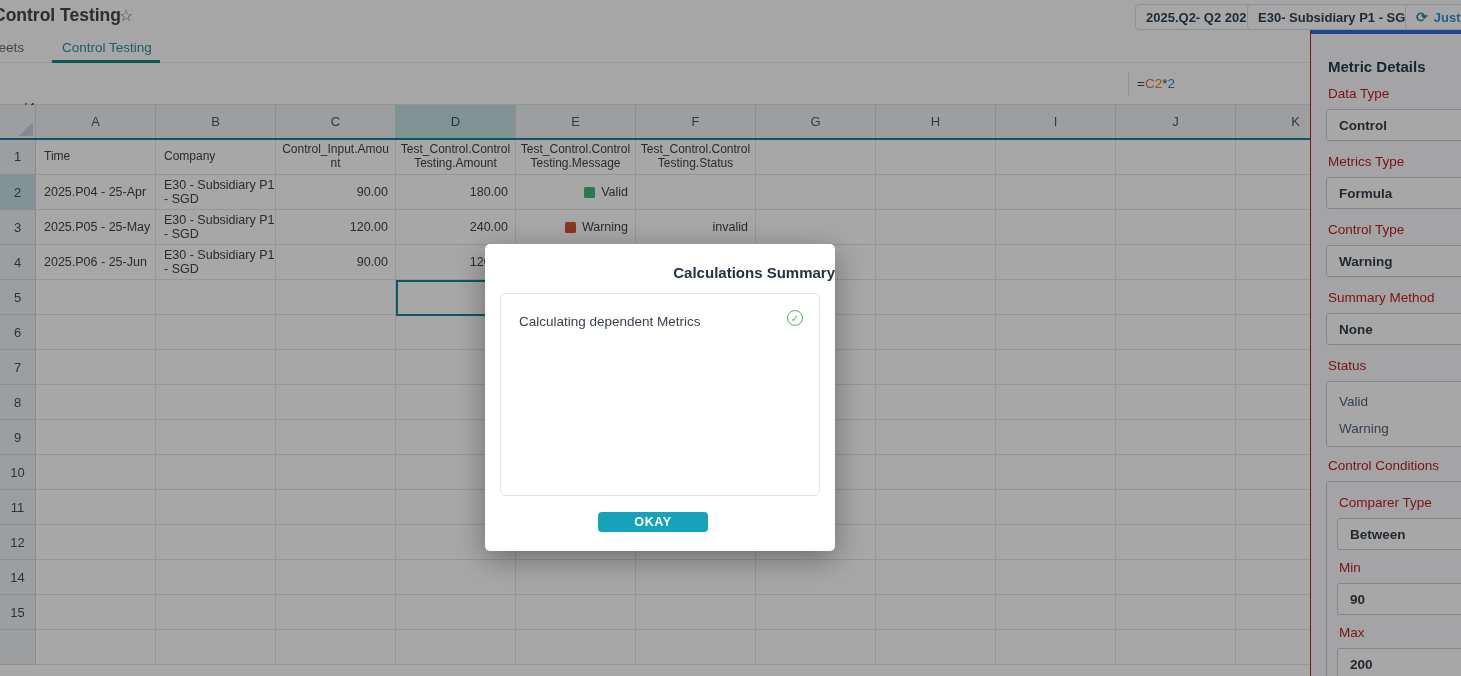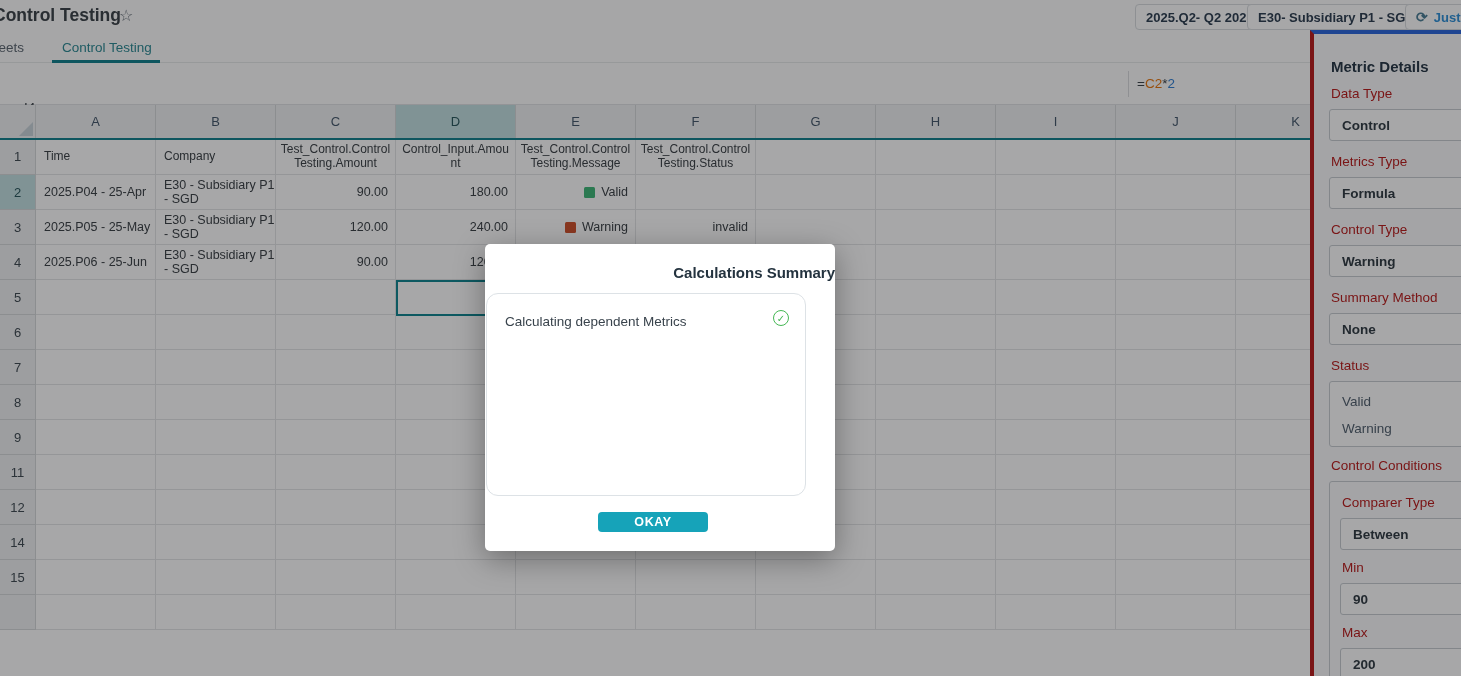--- a/index.html
+++ b/index.html
@@ -54,43 +54,43 @@
   .cl { justify-content: flex-start; padding-left: 8px; text-align: left; line-height: 14px; }
   .cr { justify-content: flex-end; padding-right: 7px; }
   .status-cell { justify-content: flex-end; padding-right: 7px; gap: 6px; }
   .sq { width: 11px; height: 11px; border-radius: 1.5px; flex: 0 0 11px; }
   .sel-col { background: #c2e0e2 !important; color: #28565b !important; }
   .sel-cell-border { position: absolute; left: 396px; top: 175px; width: 121px; height: 36px;
                      border: 2px solid #0f8591; z-index: 5; pointer-events: none; }
 
   
   .sidebar { position: absolute; left: 1310px; top: 30px; width: 151px; height: 646px; background: #fafbfc;
-             border-left: 4px solid #b91c1c; border-top: 4px solid #2b66dd; overflow: hidden; }
+             border-left: 1px solid #b91c1c; border-top: 4px solid #2b66dd; overflow: hidden; }
   .sb-inner { padding: 24px 0 0 15px; }
   .sb-title { font-size: 15px; font-weight: bold; color: #263645; height: 18px; margin-bottom: 10px; padding-left: 2px; }
   .sb-label { font-size: 13.5px; color: #b91c1c; height: 16px; margin-bottom: 7px; padding-left: 2px; }
   .sb-box { width: 146px; height: 32px; background: #fff; border: 1px solid #c7ccd1; border-radius: 3px;
             font-size: 13.5px; font-weight: bold; color: #2f3a42; display: flex; align-items: center;
             padding: 0 12px; margin-bottom: 13px; }
   .sb-list { width: 146px; height: 66px; background: #fff; border: 1px solid #c7ccd1; border-radius: 3px;
              padding: 6px 12px; margin-bottom: 11px; }
   .sb-list div { font-size: 13.5px; color: #51606e; line-height: 27px; }
   .sb-group { width: 150px; height: 240px; border: 1px solid #c7ccd1; border-radius: 3px;
               padding: 13px 0 0 10px; }
   .sb-group .sb-label { margin-bottom: 7px; }
   .sb-group .sb-box { width: 140px; margin-bottom: 10px; }
 
   
   .dim { position: absolute; left: 0; top: 0; width: 1461px; height: 676px; background: rgba(10,12,14,0.36); z-index: 50; }
   .modal { position: absolute; left: 485px; top: 244px; width: 350px; height: 307px; background: #fff;
            border-radius: 5px; box-shadow: 0 8px 30px rgba(0,0,0,0.35); z-index: 60; }
   .modal-title { position: absolute; left: 0; top: 20px; width: 100%; text-align: right;
                  font-size: 15px; font-weight: bold; color: #24333f; }
-  .modal-box { position: absolute; left: 1px; top: 49px; width: 320px; height: 203px;
-               border: 1px solid #dde2e6; border-radius: 12px; }
+  .modal-box { position: absolute; left: 15px; top: 49px; width: 320px; height: 203px;
+               border: 1px solid #dde2e6; border-radius: 6px; }
   .task-text { position: absolute; left: 18px; top: 20px; font-size: 13.5px; color: #39434c; }
   .check-circle { position: absolute; right: 16px; top: 16px; width: 16px; height: 16px;
                   border: 1.5px solid #45b854; border-radius: 50%; display: flex; align-items: center;
                   justify-content: center; font-size: 10px; color: #45b854; }
   .okay-btn { position: absolute; left: 113px; top: 268px; width: 110px; height: 20px; background: #16a3b9;
               border: none; border-radius: 4px; color: #fff; font-size: 12.5px; font-weight: bold;
               letter-spacing: 0.6px; cursor: pointer; font-family: "Liberation Sans", sans-serif; }
 </style>
 </head>
 <body>
@@ -139,22 +139,22 @@
       <div class="gc">I</div>
       <div class="gc">J</div>
       <div class="gc">K</div>
     </div>
     <div class="frozen-line" style="background: rgb(16, 128, 141);"></div>
 
     <div class="g-row hdr-row">
       <div class="gc rowhead">1</div>
       <div class="gc hdr-cell hdr-left">Time</div>
       <div class="gc hdr-cell hdr-left">Company</div>
+      <div class="gc hdr-cell">Control_Input.Amount</div>
       <div class="gc hdr-cell">Test_Control.Control Testing.Amount</div>
-      <div class="gc hdr-cell">Control_Input.Amount</div>
       <div class="gc hdr-cell">Test_Control.Control Testing.Message</div>
       <div class="gc hdr-cell">Test_Control.Control Testing.Status</div>
       <div class="gc"></div>
       <div class="gc"></div>
       <div class="gc"></div>
       <div class="gc"></div>
       <div class="gc"></div>
     </div>
 
     <div class="g-row data-row">
@@ -273,20 +273,34 @@
           <div class="gc"></div>
           <div class="gc"></div>
           <div class="gc"></div>
           <div class="gc"></div>
           <div class="gc"></div>
           <div class="gc"></div>
           <div class="gc"></div>
           <div class="gc"></div>
         </div>
         <div class="g-row data-row">
+          <div class="gc rowhead">10</div>
+          <div class="gc"></div>
+          <div class="gc"></div>
+          <div class="gc"></div>
+          <div class="gc"></div>
+          <div class="gc"></div>
+          <div class="gc"></div>
+          <div class="gc"></div>
+          <div class="gc"></div>
+          <div class="gc"></div>
+          <div class="gc"></div>
+          <div class="gc"></div>
+        </div>
+        <div class="g-row data-row">
           <div class="gc rowhead">11</div>
           <div class="gc"></div>
           <div class="gc"></div>
           <div class="gc"></div>
           <div class="gc"></div>
           <div class="gc"></div>
           <div class="gc"></div>
           <div class="gc"></div>
           <div class="gc"></div>
           <div class="gc"></div>

